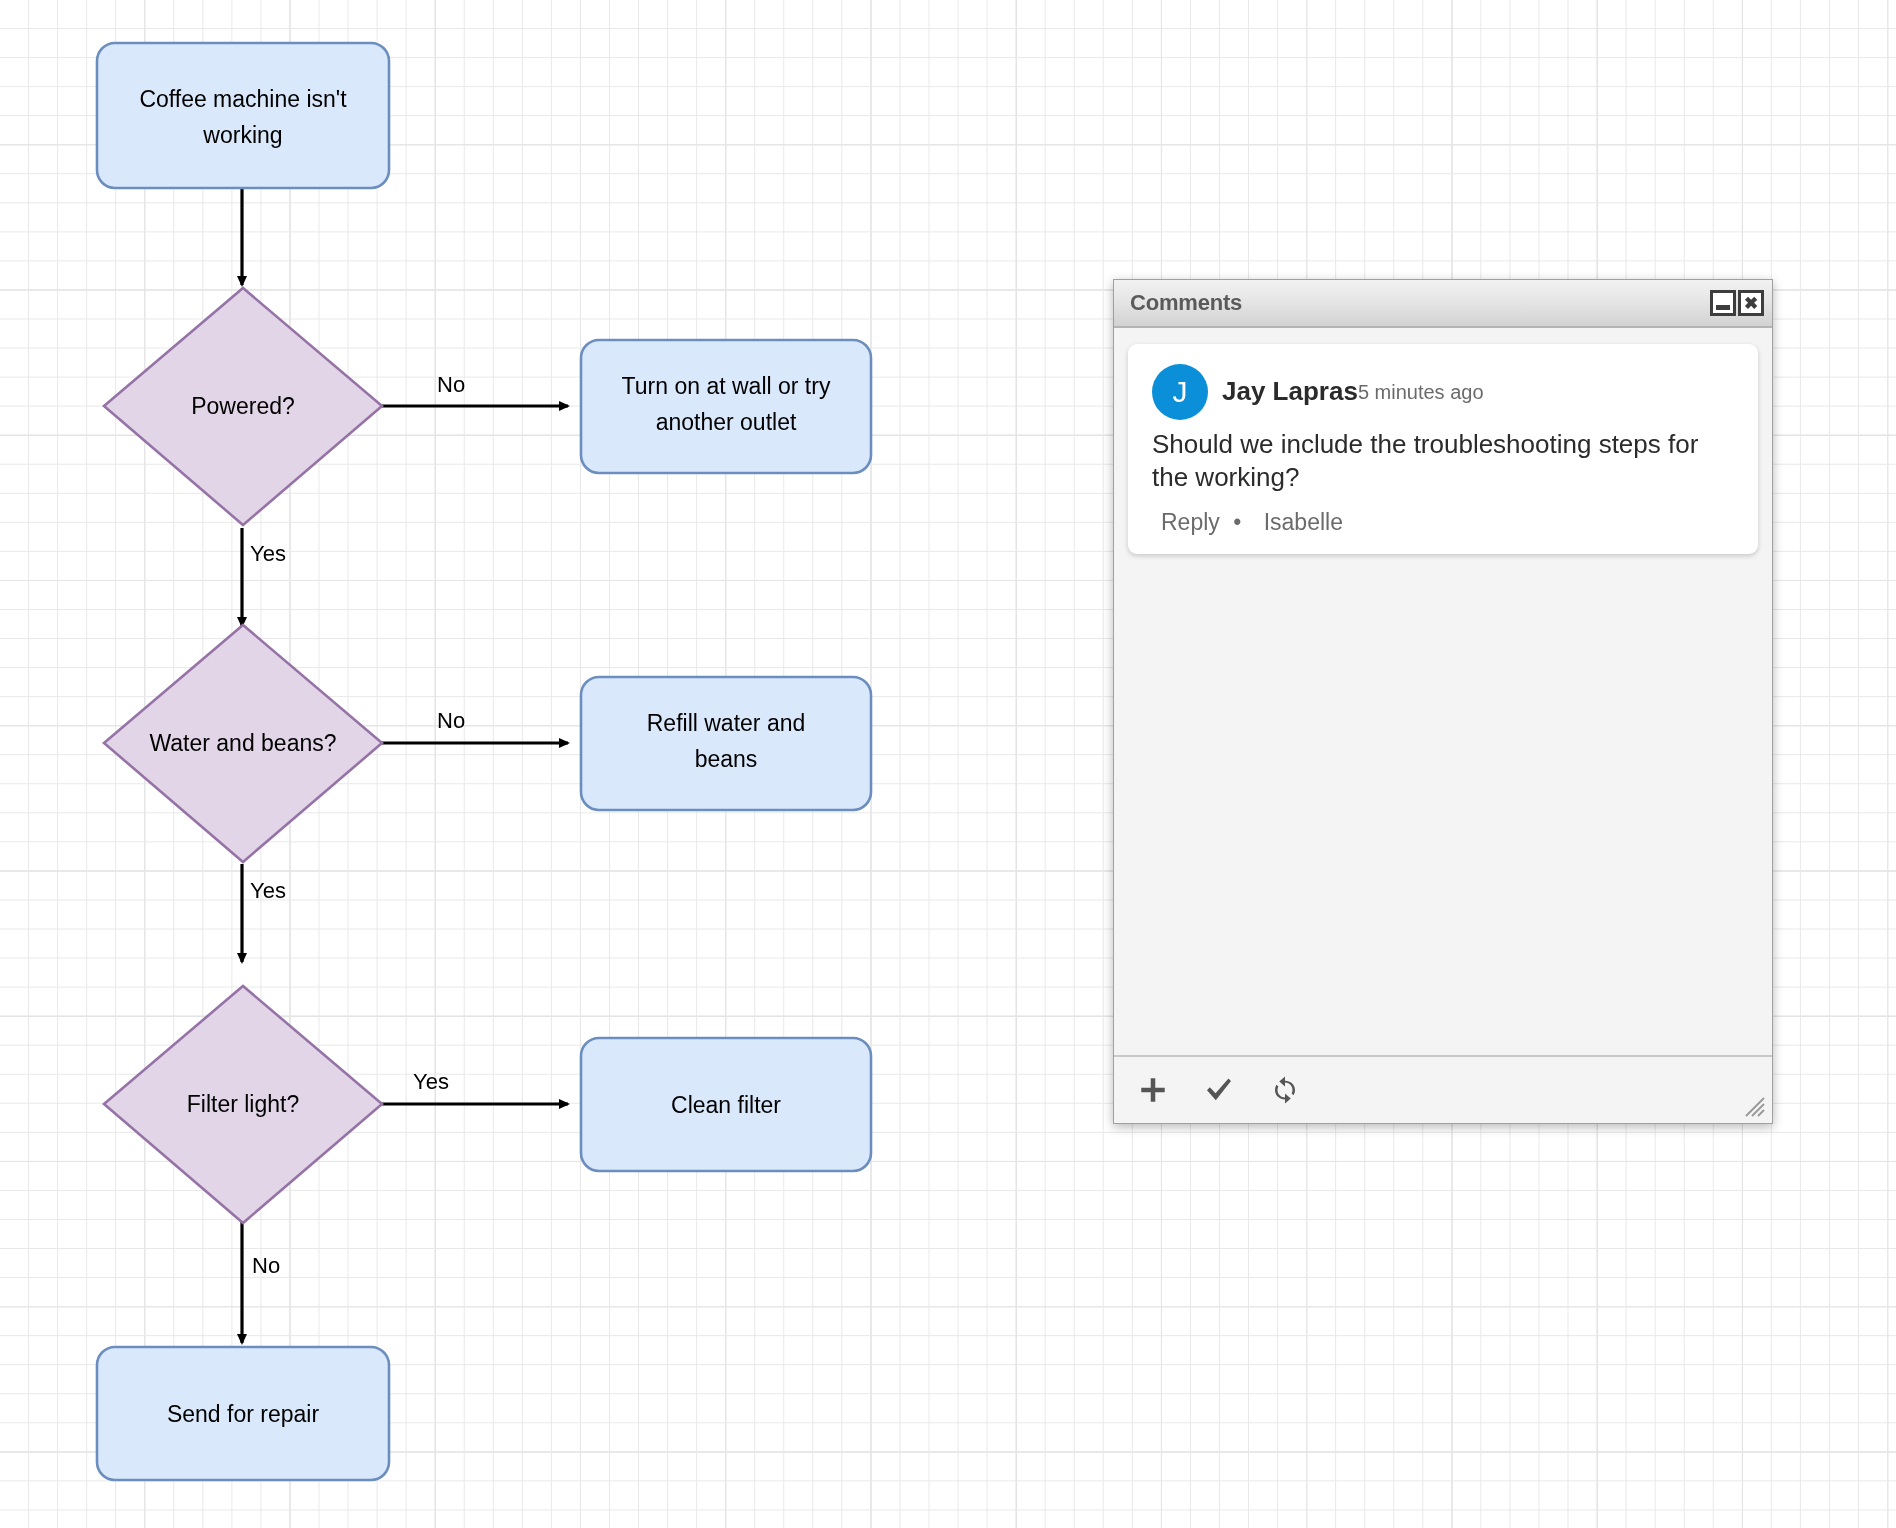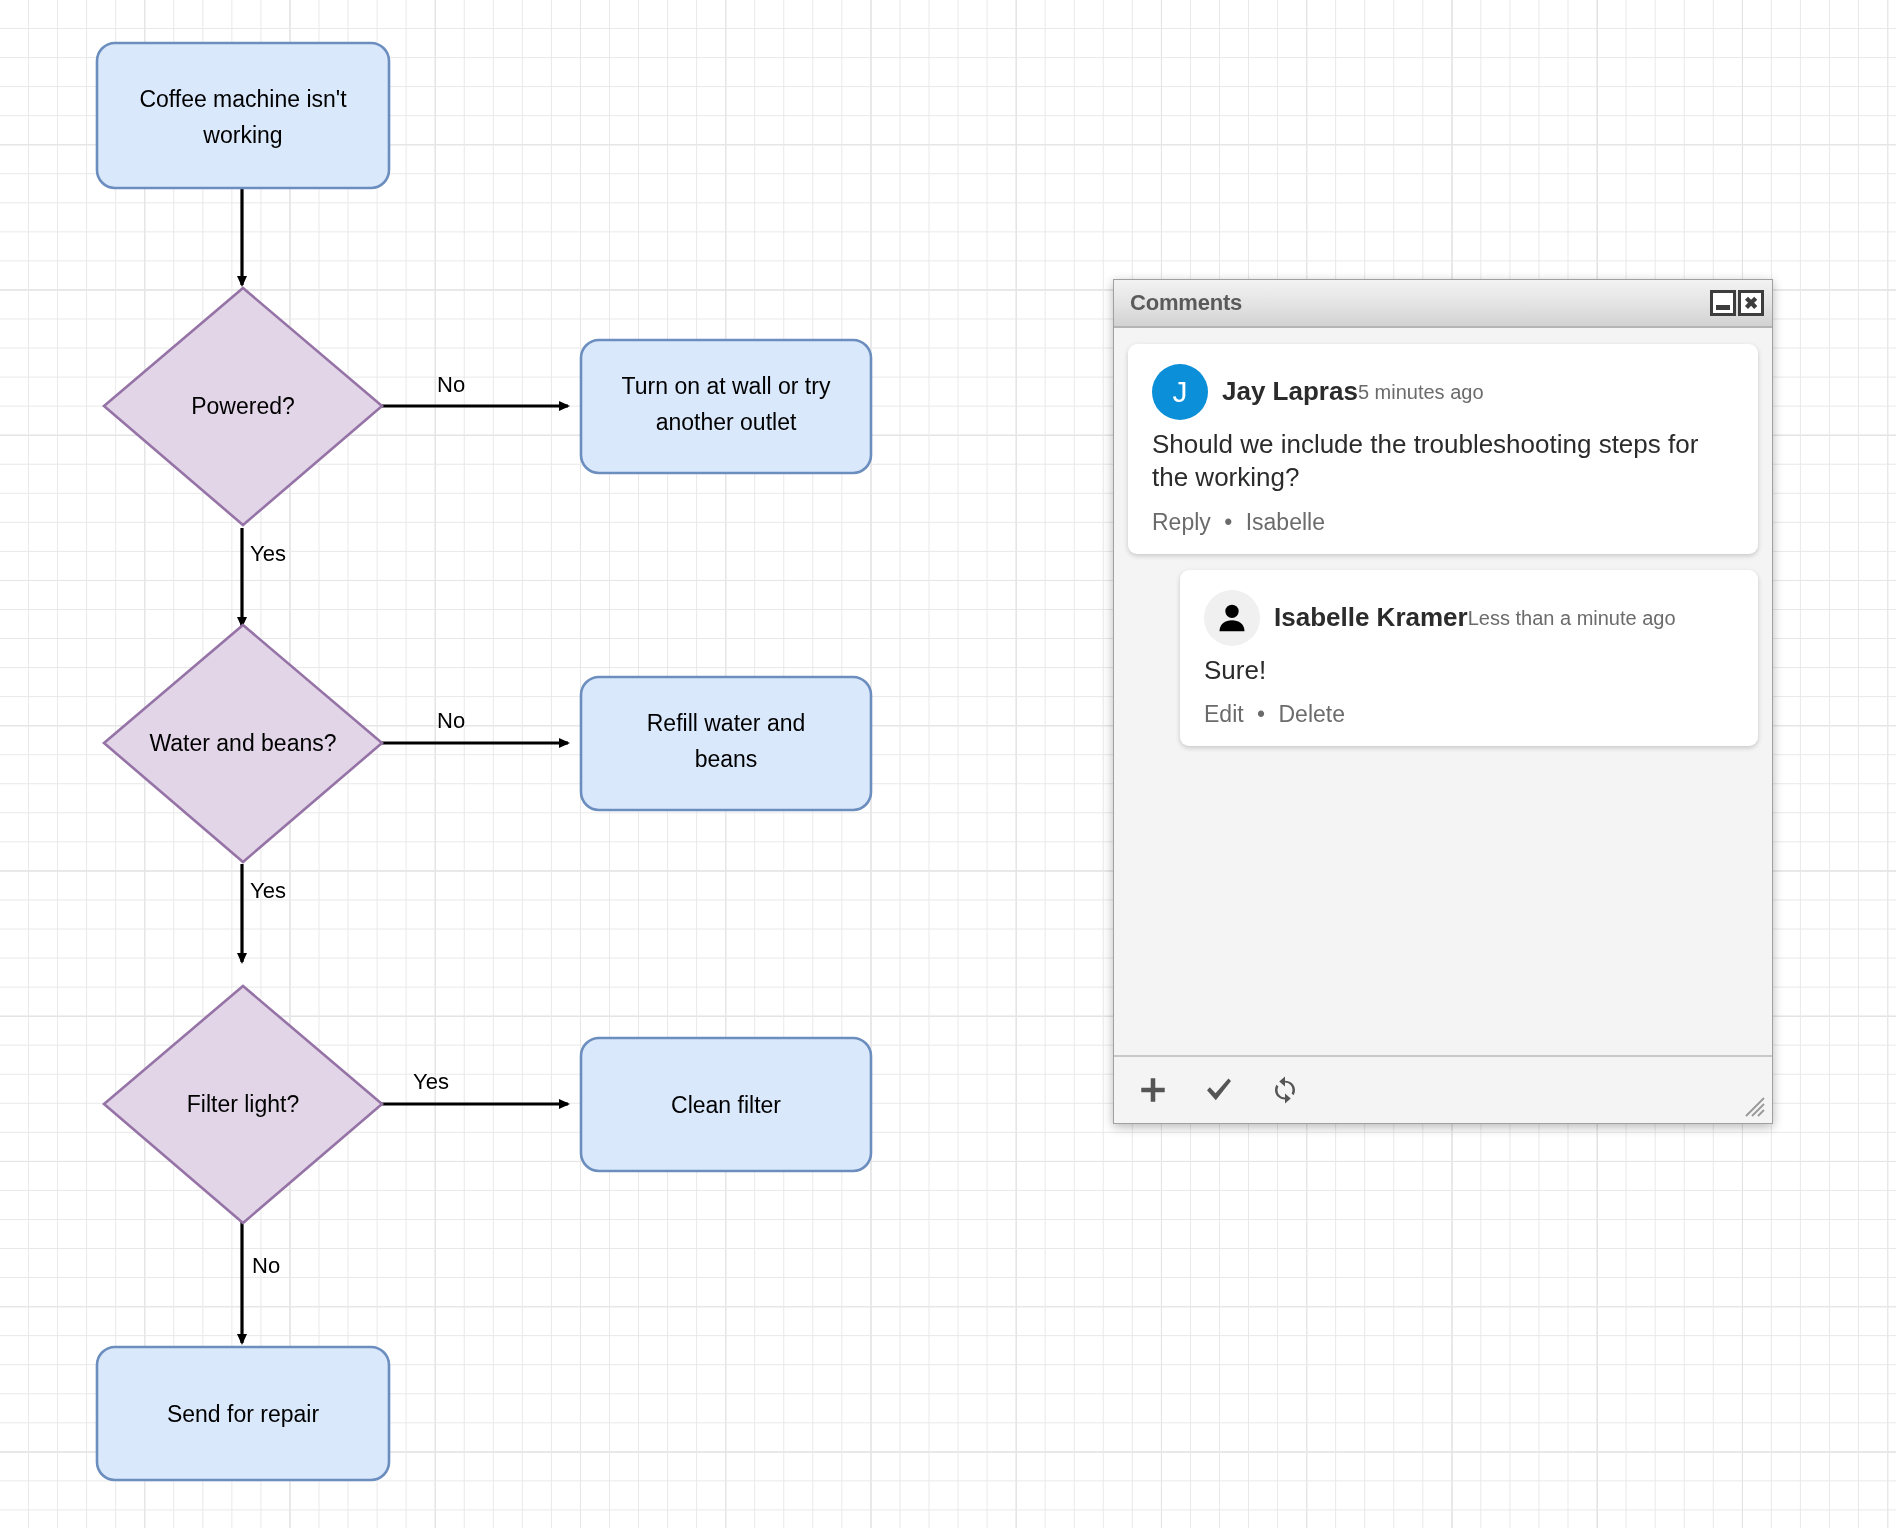--- a/index.html
+++ b/index.html
@@ -184,20 +184,21 @@
     color: #2b2b2b;
     line-height: 1.28;
     margin: 6px 0 14px 0;
   }
   .comment-actions {
     font-size: 23px;
     color: #6b6b6b;
   }
   .comment-actions .act {
     cursor: pointer;
+    margin-left: 9px;
   }
   .comment-actions .sep {
     margin: 0 7px;
   }
 
   #comments-toolbar {
     flex: 0 0 66px;
     height: 66px;
     background: #f4f4f4;
     display: flex;
@@ -329,40 +330,20 @@
         </div>
       </div>
       <div class="comment-text">Should we include the troubleshooting steps for the working?</div>
       <div class="comment-actions">
         <span class="act">Reply</span>
         <span class="sep">•</span>
         <span class="act">Isabelle</span>
       </div>
     </div>
 
-    <div class="comment-card reply">
-      <div class="comment-head">
-        <div class="avatar generic">
-          <svg width="40" height="40" viewBox="0 0 24 24">
-            <circle cx="12" cy="8" r="4" fill="#000000"></circle>
-            <path d="M4.5 20 C4.5 15.6 8 13.4 12 13.4 C16 13.4 19.5 15.6 19.5 20 Z" fill="#000000"></path>
-          </svg>
-        </div>
-        <div class="meta-block">
-          <span class="author">Isabelle Kramer</span>
-          <span class="timestamp">Less than a minute ago</span>
-        </div>
-      </div>
-      <div class="comment-text">Sure!</div>
-      <div class="comment-actions">
-        <span class="act">Edit</span>
-        <span class="sep">•</span>
-        <span class="act">Delete</span>
-      </div>
-    </div>
 
   </div>
 
   <div id="comments-toolbar">
     <span class="tool-icon">
       <svg width="32" height="32" viewBox="0 0 24 24">
         <path d="M10.3 3.2 h3.4 v7.1 h7.1 v3.4 h-7.1 v7.1 h-3.4 v-7.1 h-7.1 v-3.4 h7.1 z" fill="#555555"></path>
       </svg>
     </span>
     <span class="tool-icon">

